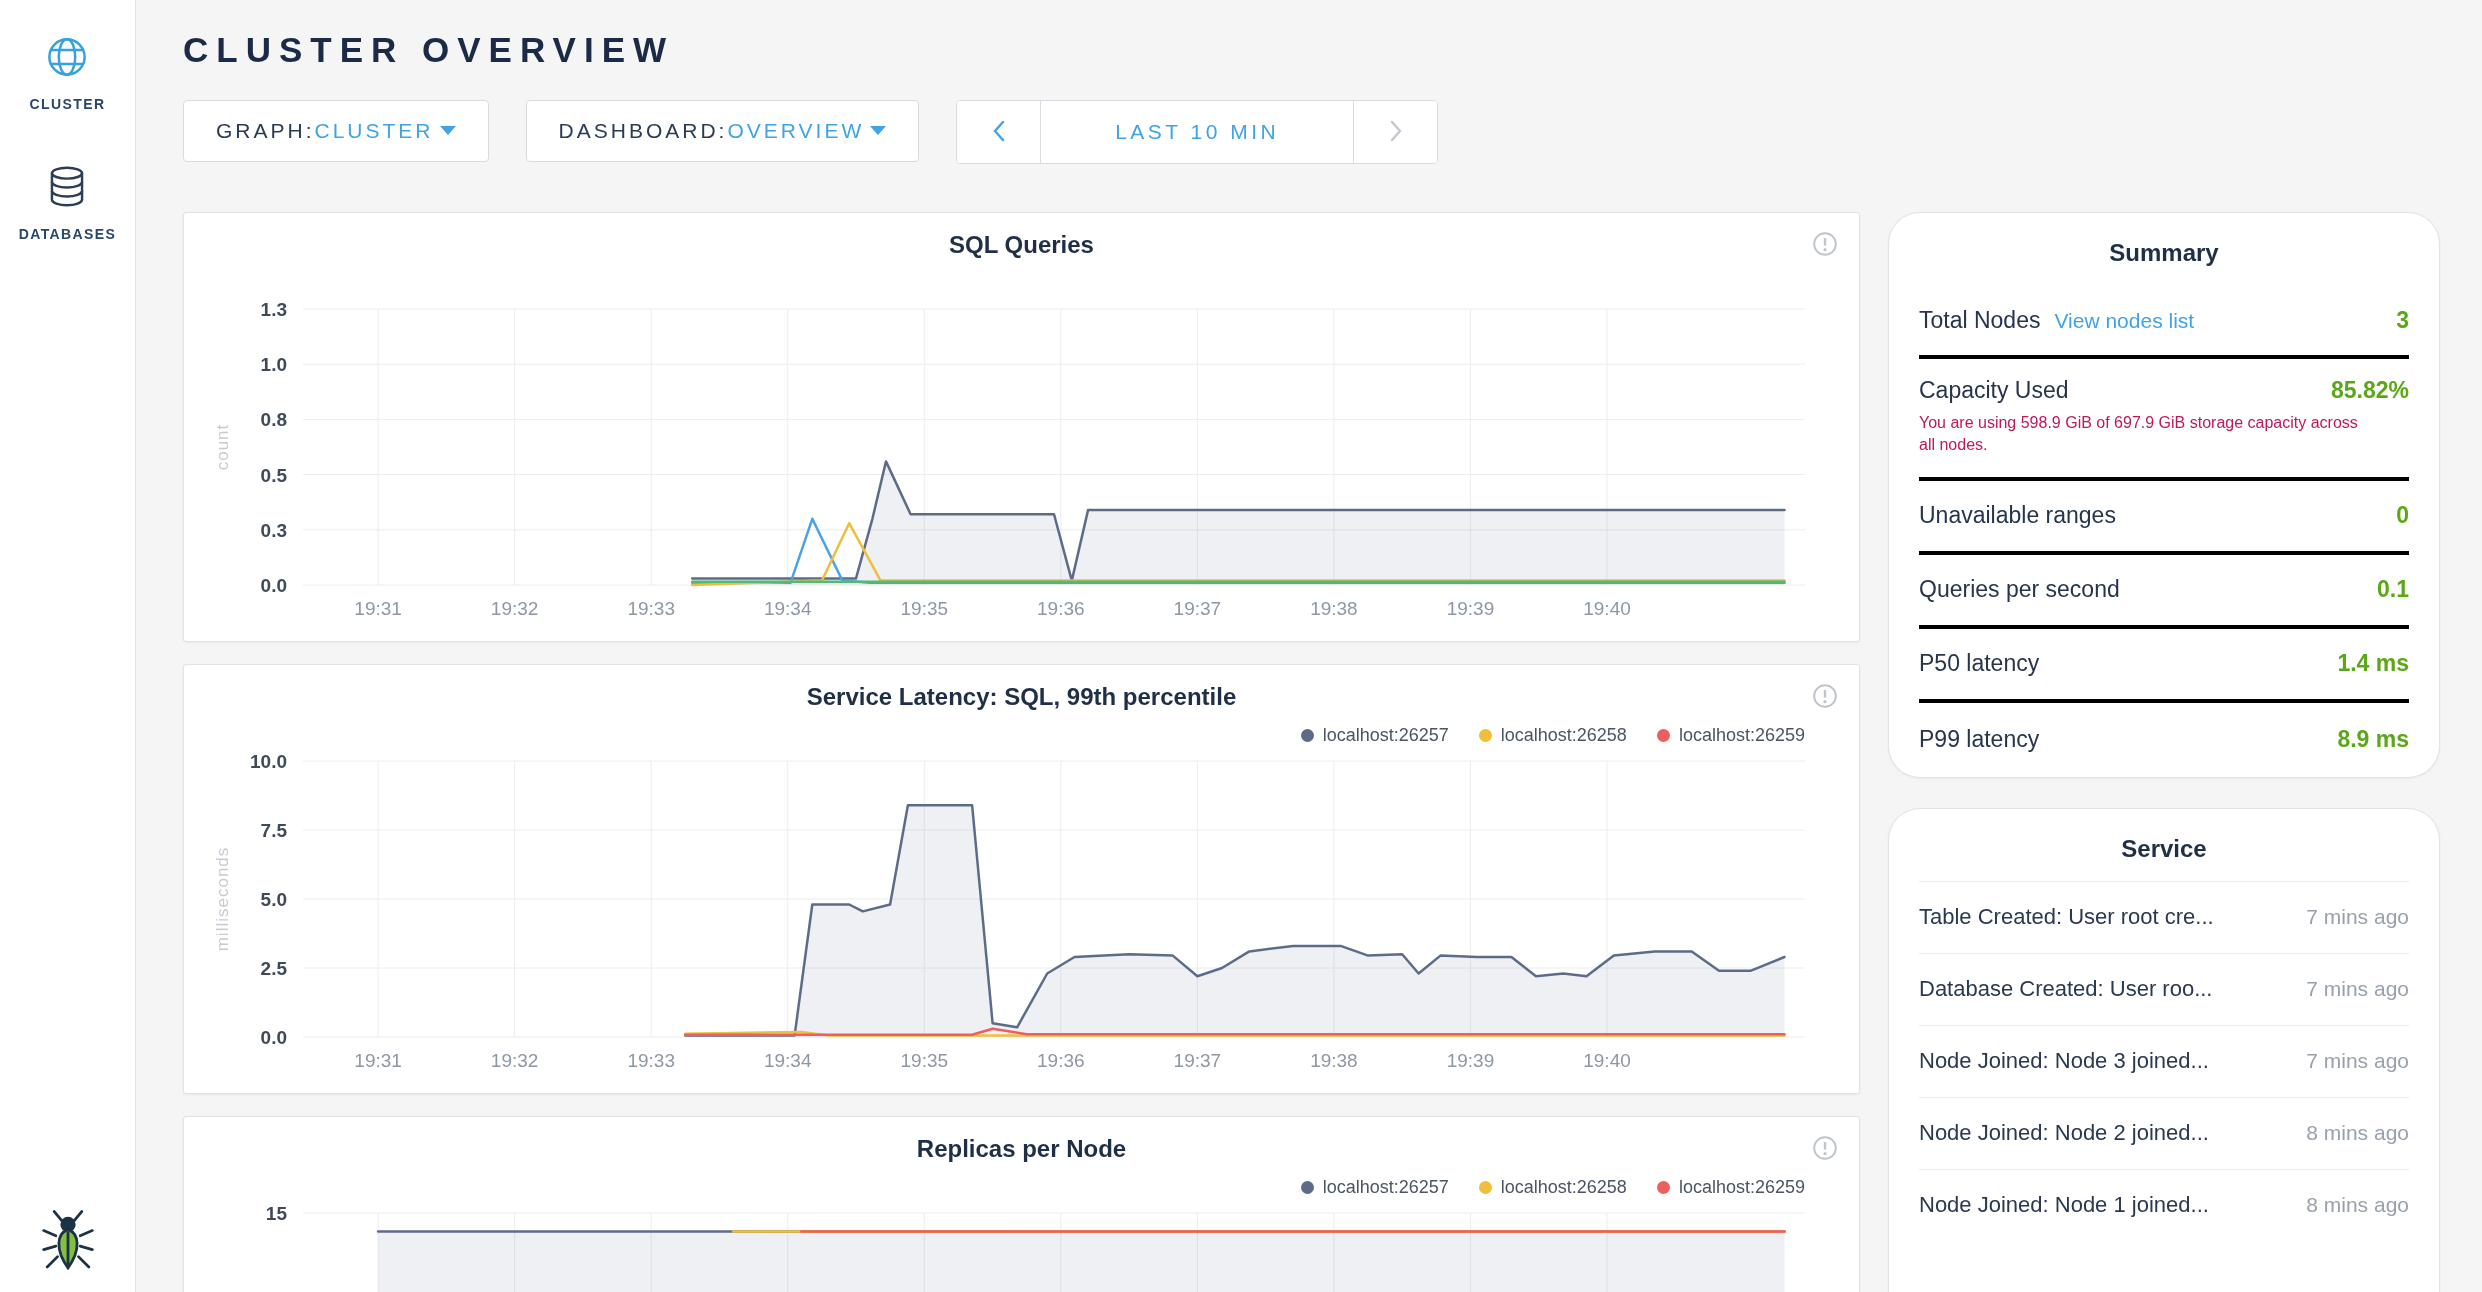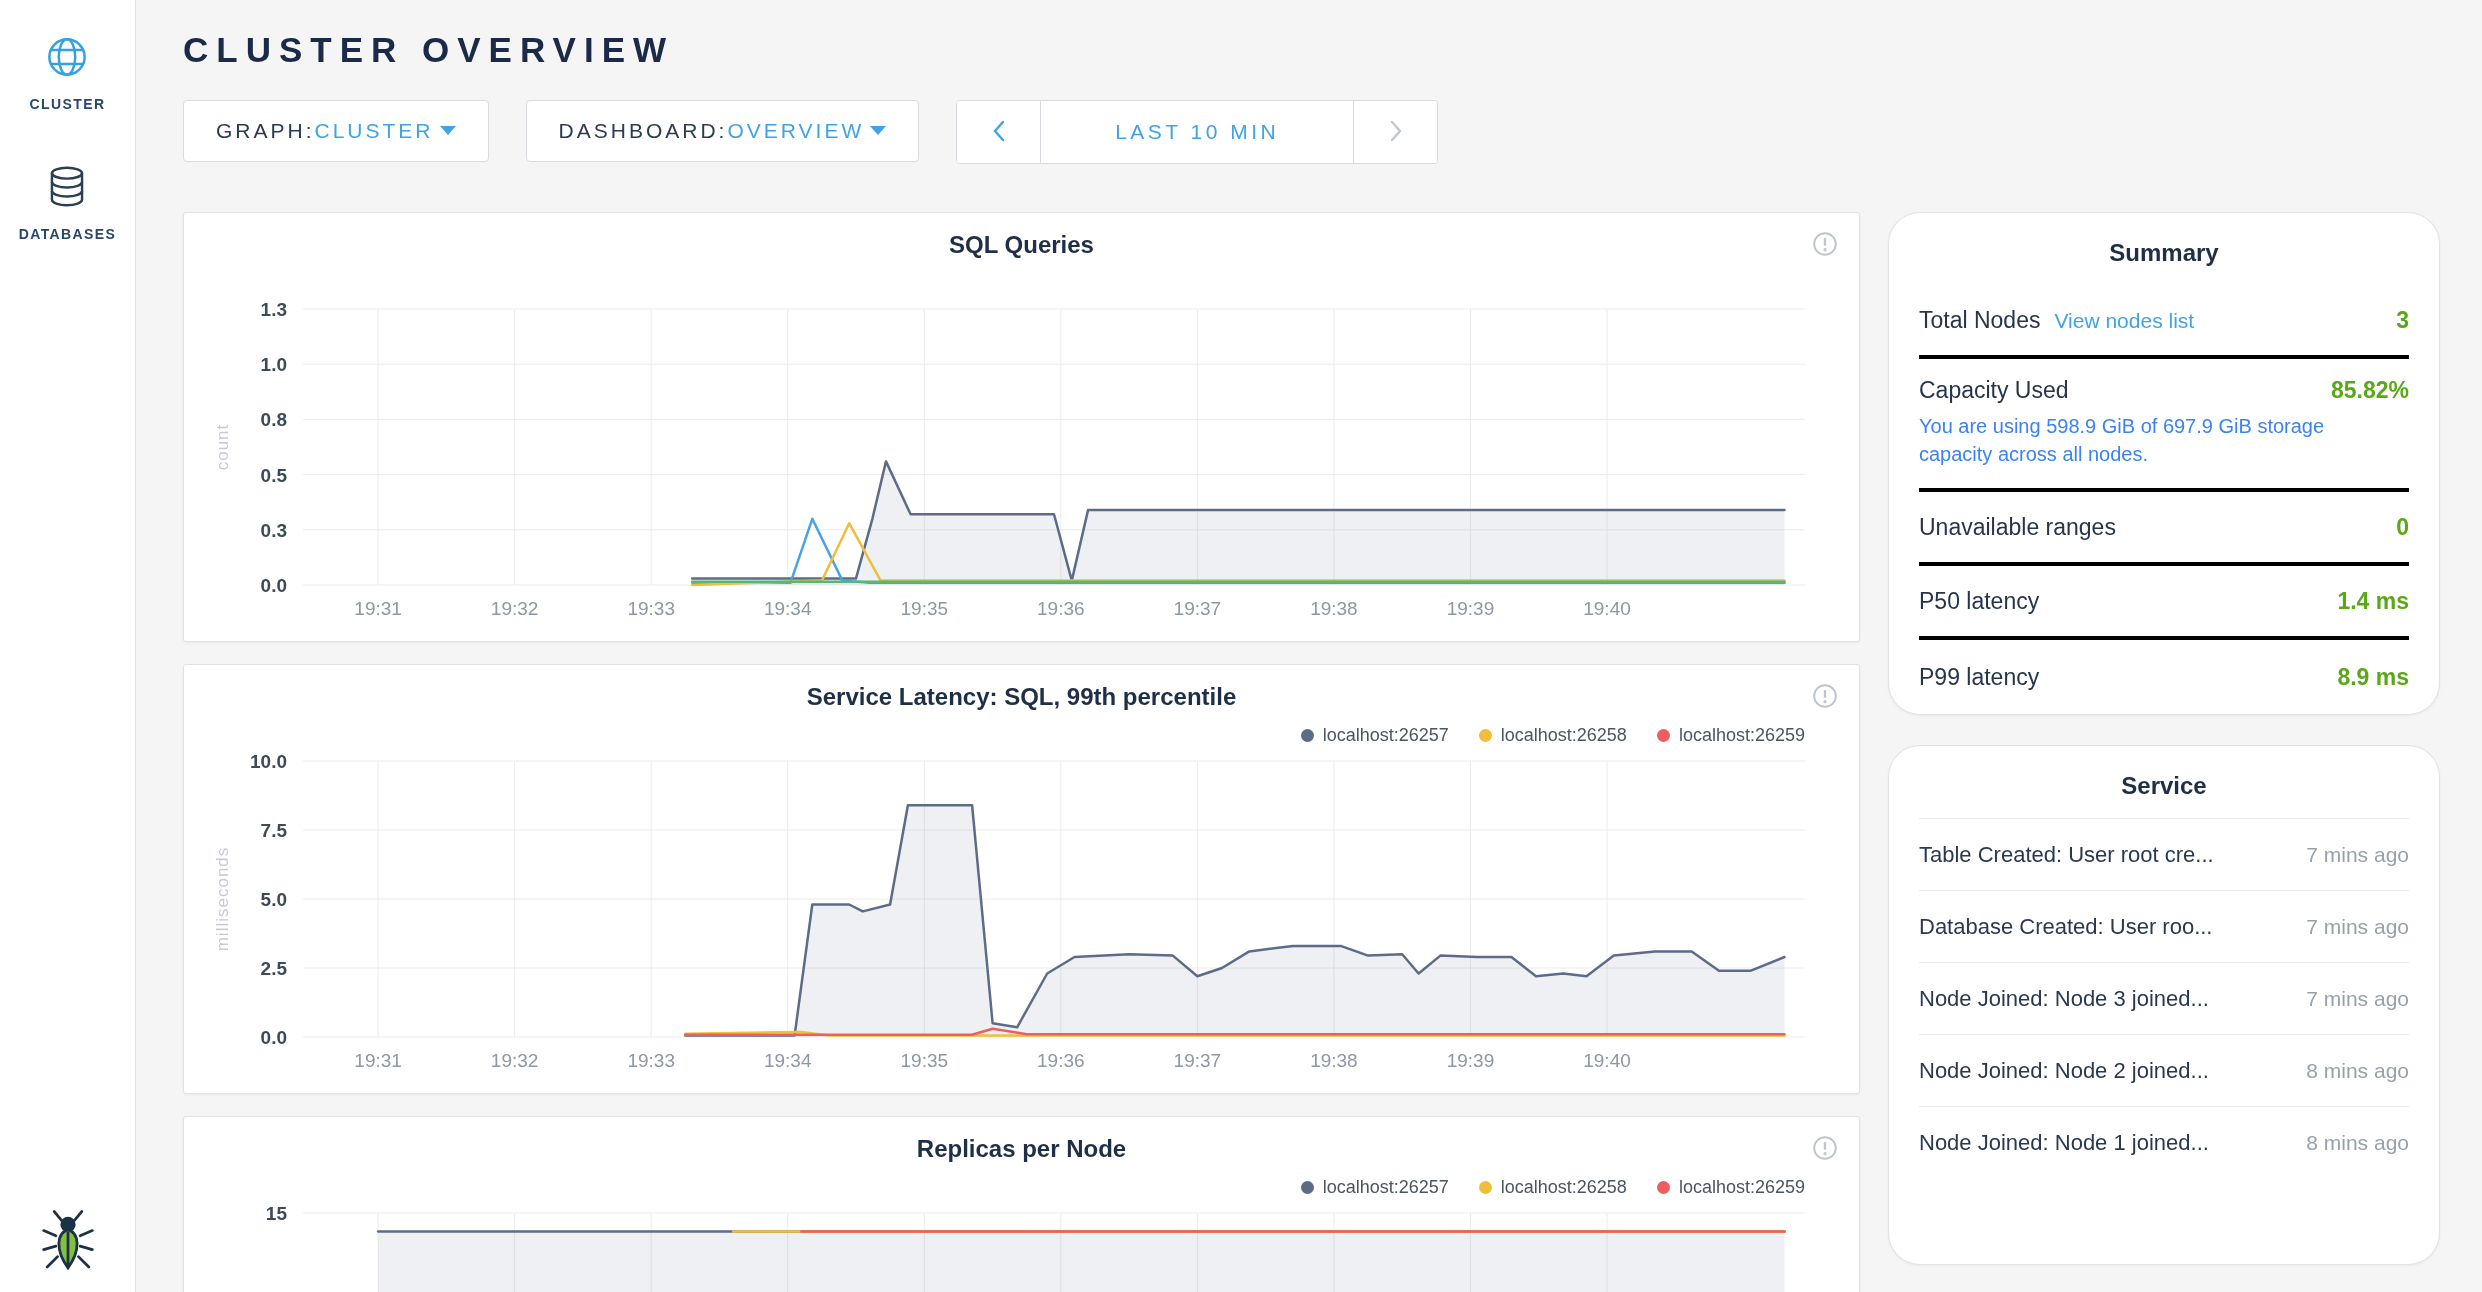--- a/index.html
+++ b/index.html
@@ -75,21 +75,21 @@
   .side-title { text-align: center; font-size: 24px; font-weight: 700; color: #1f2f47; padding: 26px 0 18px; }
   .srow {
     display: flex; justify-content: space-between; align-items: center;
     min-height: 74px; border-bottom: 4px solid #000000; font-size: 23px; color: #26354c;
   }
   .srow-label { display: flex; align-items: baseline; gap: 14px; }
   .srow-link { color: #3fa3e6; font-size: 21px; text-decoration: none; cursor: pointer; }
   .srow-value { color: #5aa717; font-weight: 700; }
   .srow.capacity { display: block; padding: 18px 0 20px; }
   .cap-top { display: flex; justify-content: space-between; align-items: center; }
-  .cap-detail { margin-top: 8px; font-size: 20px; line-height: 1.4; color: #3b82f6; max-width: 440px; }
+  .cap-detail { margin-top: 8px; font-size: 16px; line-height: 1.4; color: #be185d; max-width: 440px; }
   #summary-rows .srow:last-child { border-bottom: none; }
 
   .events-card { margin-top: 30px; height: 520px; overflow: hidden; }
   .event-row {
     display: flex; justify-content: space-between; align-items: center;
     min-height: 72px; border-top: 1px solid #e9ebee; gap: 8px;
   }
   .event-text { font-size: 22px; color: #2a3950; white-space: nowrap; overflow: hidden; text-overflow: ellipsis; }
   .event-time { font-size: 21px; color: #98a1ab; flex-shrink: 0; }
 </style>
@@ -373,20 +373,24 @@
             </div>
             <p class="cap-detail">You are using 598.9 GiB of 697.9 GiB storage capacity across all nodes.</p>
           </div>
 
           <div id="summary-rows">
               <div class="srow">
                 <span>Unavailable ranges</span>
                 <span class="srow-value">0</span>
               </div>
               <div class="srow">
+                <span>Queries per second</span>
+                <span class="srow-value">0.1</span>
+              </div>
+              <div class="srow">
                 <span>P50 latency</span>
                 <span class="srow-value">1.4 ms</span>
               </div>
               <div class="srow">
                 <span>P99 latency</span>
                 <span class="srow-value">8.9 ms</span>
               </div>
             </div>
         </section>
 

